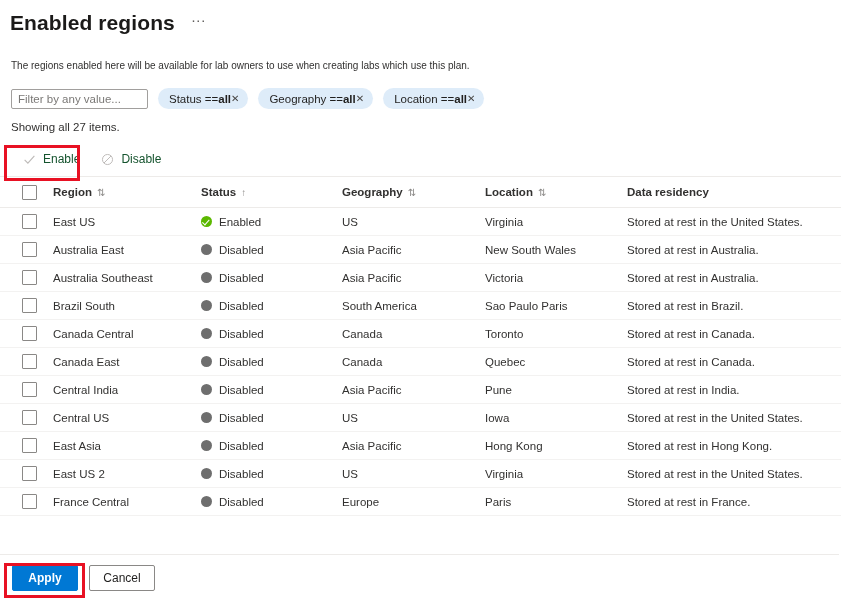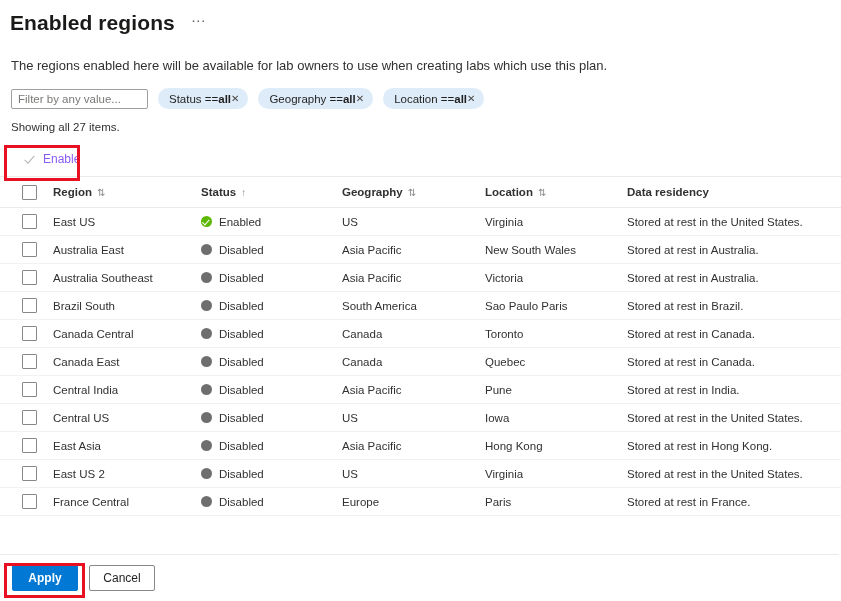--- a/index.html
+++ b/index.html
@@ -34,21 +34,21 @@
     font-size: 15px;
     color: #605e5c;
     line-height: 8px;
     padding: 2px 4px 8px 4px;
     cursor: pointer;
     user-select: none;
   }
 
   
   .description {
-    font-size: 13px;
+    font-size: 10px;
     color: #323130;
     padding: 18px 0 0 11px;
     line-height: 16px;
   }
 
   
   .filter-row {
     display: flex;
     align-items: center;
     gap: 10px;
@@ -108,21 +108,21 @@
     padding-left: 12px;
     border-bottom: 1px solid #edebe9;
   }
   .cmd-button {
     display: inline-flex;
     align-items: center;
     gap: 7px;
     height: 30px;
     padding: 0 10px;
     font-size: 12px;
-    color: #8b5cf6;
+    color: #14532d;
     background: transparent;
     border: none;
     cursor: default;
     white-space: nowrap;
   }
   .cmd-icon {
     display: inline-flex;
     align-items: center;
     justify-content: center;
     width: 14px;
@@ -306,20 +306,29 @@
 
   <button class="cmd-button">
     <span class="cmd-icon">
       <svg width="13" height="13" viewBox="0 0 16 16" aria-hidden="true">
         <path d="M2 8.5 L6 12.5 L14 3.5" fill="none" stroke="currentColor" stroke-width="1.4"></path>
       </svg>
     </span>
     <span>Enable</span>
   </button>
 
+  <button class="cmd-button">
+    <span class="cmd-icon">
+      <svg width="13" height="13" viewBox="0 0 16 16" aria-hidden="true">
+        <circle cx="8" cy="8" r="6.2" fill="none" stroke="currentColor" stroke-width="1.2"></circle>
+        <line x1="3.6" y1="12.4" x2="12.4" y2="3.6" stroke="currentColor" stroke-width="1.2"></line>
+      </svg>
+    </span>
+    <span>Disable</span>
+  </button>
 </div>
 
 <div class="table-wrap">
   <table class="regions-table">
     <thead>
       <tr>
         <th class="col-check">
           <div class="chk"></div>
         </th>
         <th class="col-region">

